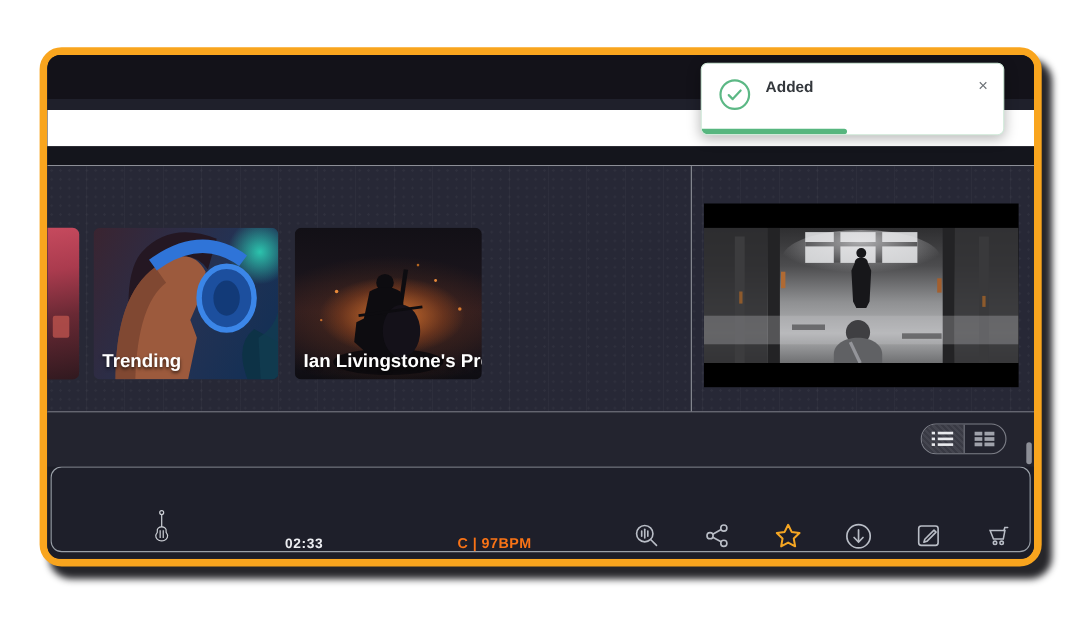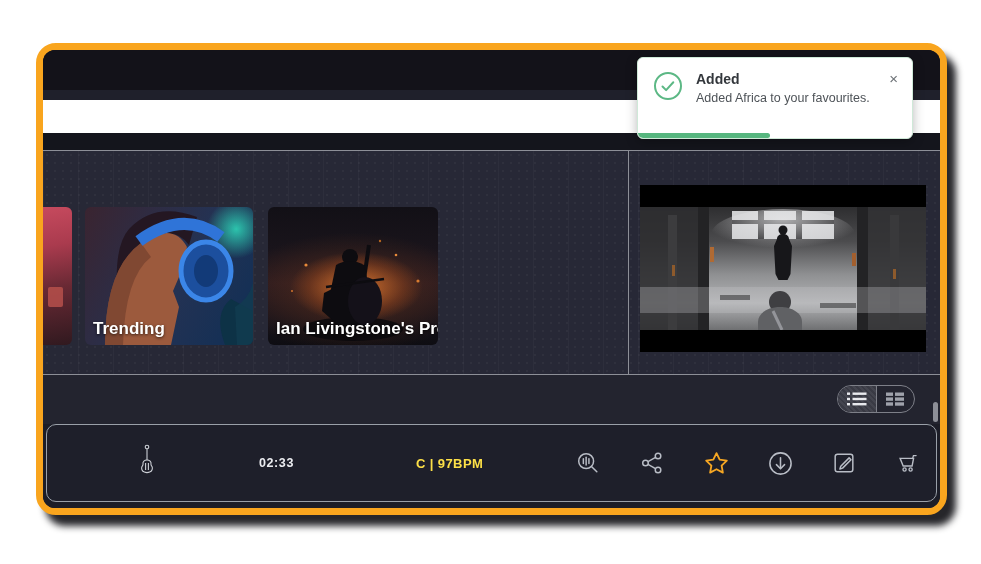--- a/index.html
+++ b/index.html
@@ -58,33 +58,33 @@
   .strip3 { height:49px; background:#23242f; position:relative; }
   .view-toggle { position:absolute; right:25px; top:10px; width:78px; height:28px;
     border:1px solid #7d7f88; border-radius:14px; display:flex; overflow:hidden; }
   .vt-seg { flex:1; display:flex; align-items:center; justify-content:center; cursor:pointer; }
   .vt-left { background:repeating-linear-gradient(45deg,#44454f 0 2px,#393a44 2px 4px); }
   .vt-right { background:transparent; }
   .vt-div { width:1px; background:#7d7f88; }
 
   .toolbar-wrap { flex:1; background:#1c1d27; padding:0 3px 4px 3px; }
   .toolbar { height:78px; border:1px solid #9aa0a8; border-radius:10px; background:#1e1f2a;
-             display:flex; align-items:center; }
+             display:flex; align-items:flex-end; }
   .tb-instrument { margin-left:92px; display:flex; align-items:center; }
   .tb-time { margin-left:104px; color:#ecedf1; font-size:12.5px; font-weight:600; letter-spacing:0.6px; }
-  .tb-key  { margin-left:122px; color:#fde047; font-size:13px; font-weight:700; letter-spacing:0.4px; }
+  .tb-key  { margin-left:122px; color:#f97316; font-size:13px; font-weight:700; letter-spacing:0.4px; }
   .tb-actions { margin-left:auto; margin-right:14px; display:flex; align-items:center; gap:36px; }
   .tb-btn { width:28px; height:28px; display:flex; align-items:center; justify-content:center; cursor:pointer; }
 
   
   .scroll-thumb { position:absolute; right:2px; top:352px; width:5px; height:20px;
                   background:#8d8f97; border-radius:3px; }
 
   
-  .toast { position:absolute; right:27px; top:7px; width:276px; height:82px; background:#ffffff;
+  .toast { position:absolute; right:27px; top:7px; width:276px; height:66px; background:#ffffff;
     border:1px solid #cfe9d8; border-radius:6px; box-shadow:0 3px 12px rgba(0,0,0,0.28);
     z-index:10; overflow:hidden; }
   .toast-row { display:flex; align-items:flex-start; padding:13px 12px 0 15px; }
   .toast-texts { margin-left:13px; flex:1; }
   .toast-title { font-size:14px; font-weight:700; color:#33373c; }
   .toast-msg { font-size:12.5px; color:#4d5257; margin-top:4px; }
   .toast-close { font-size:15px; color:#6d7277; cursor:pointer; line-height:1; padding:0 2px; }
   .toast-progress { position:absolute; left:0; bottom:0; height:5px; width:48%;
     background:#57b67f; border-radius:0 3px 3px 5px; }
 </style>
@@ -297,21 +297,20 @@
       <div class="scroll-thumb"></div>
 
       <div class="toast">
         <div class="toast-row">
           <svg width="30" height="30" viewBox="0 0 30 30">
             <circle cx="15" cy="15" r="13" fill="none" stroke="#5cb885" stroke-width="2"></circle>
             <path d="M9.5 15.5l3.6 3.6 7.2-7.8" fill="none" stroke="#5cb885" stroke-width="2" stroke-linecap="round" stroke-linejoin="round"></path>
           </svg>
           <div class="toast-texts">
             <div class="toast-title">Added</div>
-            <div class="toast-msg">Added Africa to your favourites.</div>
           </div>
           <span class="toast-close">×</span>
         </div>
         <div class="toast-progress"></div>
       </div>
 
     </div>
   </div>
 </div>
 

